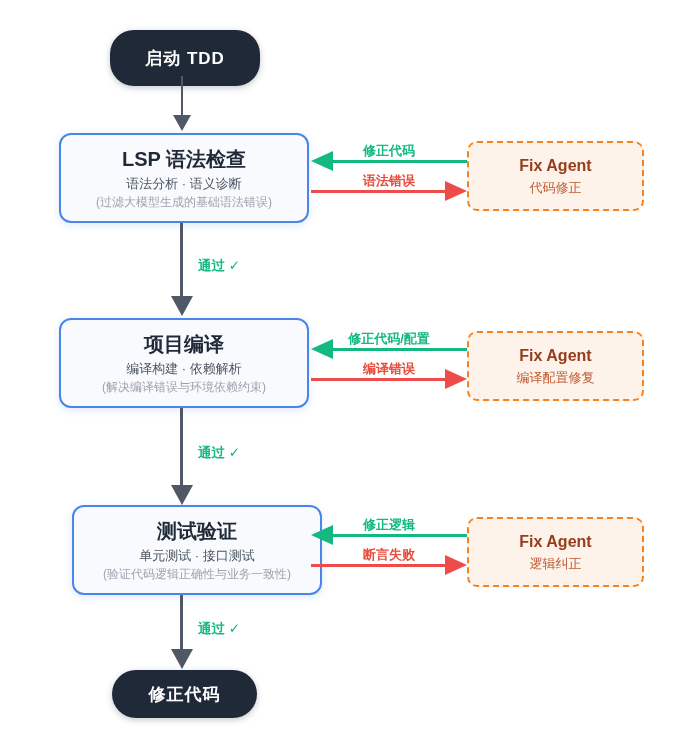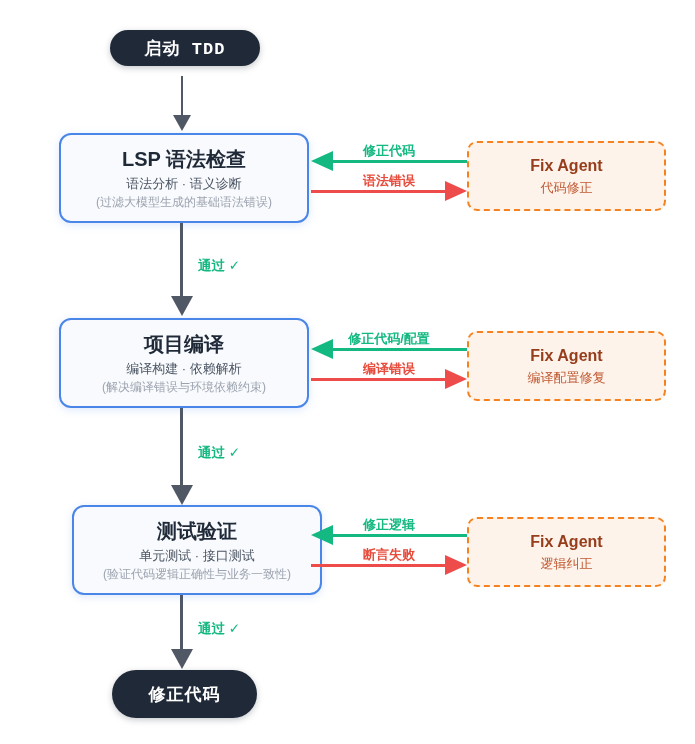--- a/index.html
+++ b/index.html
@@ -15,21 +15,21 @@
   
   .stage{position:absolute;left:59px;width:250px;height:90px;box-sizing:border-box;
          background:#f8fafd;border:2px solid #4a86e8;border-radius:12px;
          display:flex;flex-direction:column;align-items:center;justify-content:center;
          box-shadow:0 2px 8px rgba(74,134,232,.18);}
   .stage .t{font-size:20px;font-weight:700;color:#1f2937;line-height:1.25;}
   .stage .s{font-size:13px;color:#4b5563;margin-top:4px;line-height:1.2;}
   .stage .n{font-size:12px;color:#9ca3af;margin-top:4px;line-height:1.2;}
 
   
-  .fix{position:absolute;left:467px;width:199px;height:70px;box-sizing:border-box;
+  .fix{position:absolute;left:467px;width:177px;height:70px;box-sizing:border-box;
        background:#fdf3ea;border:2px dashed #f5821f;border-radius:10px;
        display:flex;flex-direction:column;align-items:center;justify-content:center;}
   .fix .t{font-size:16px;font-weight:700;color:#963d1c;line-height:1.2;}
   .fix .s{font-size:13px;color:#c05a33;margin-top:5px;line-height:1.2;}
 
   
   .vline{position:absolute;width:3px;background:#4f5864;}
   .vhead{position:absolute;width:0;height:0;
          border-left:11px solid transparent;border-right:11px solid transparent;
          border-top:20px solid #4f5864;}
@@ -50,21 +50,21 @@
   .alabel.r{color:#e74c3c;}
 
   
   .pass{position:absolute;font-size:13.5px;font-weight:700;color:#13b981;white-space:nowrap;}
 </style>
 </head>
 <body>
 
 <div class="canvas">
 
-  <div class="pill" style="left:110px;top:30px;width:150px;height:36px;font-family:Liberation Mono, monospace;">
+  <div class="pill" style="left:110px;top:30px;width:150px;height:56px;">
     <span>启动 TDD</span>
   </div>
 
   <div class="vline" style="left:181px;top:76px;height:40px;width:2px;"></div>
   <div class="vhead sm" style="left:173px;top:115px;"></div>
 
   <div class="stage" style="top:133px;">
     <div class="t">LSP 语法检查</div>
     <div class="s">语法分析 · 语义诊断</div>
     <div class="n">(过滤大模型生成的基础语法错误)</div>

